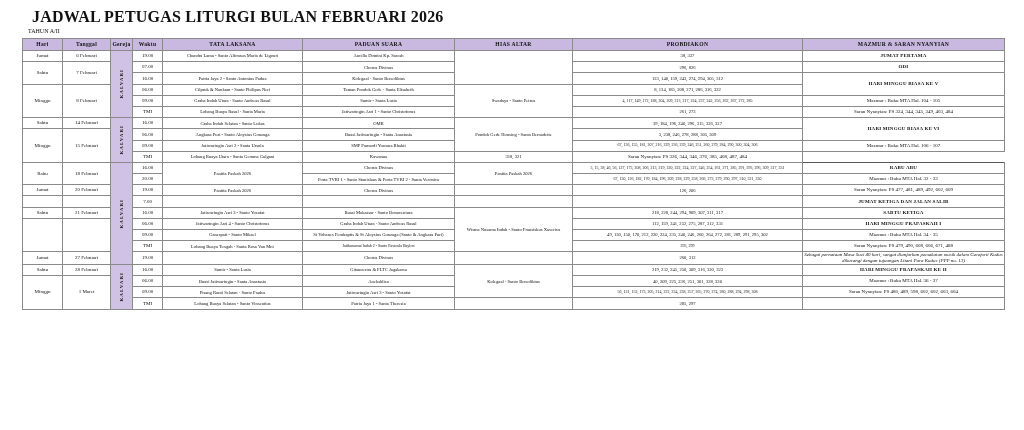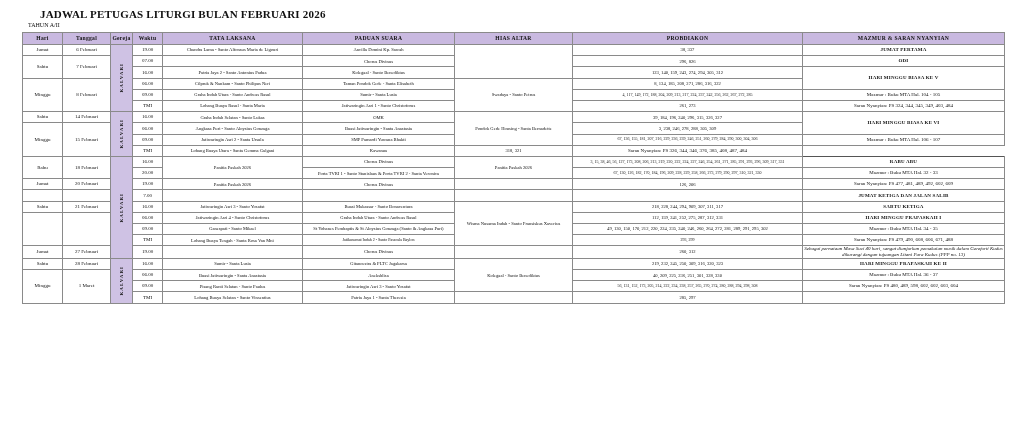--- a/index.html
+++ b/index.html
@@ -1,18 +1,18 @@
 <!DOCTYPE html>
 <html><head>
 <meta charset="utf-8">
 <style>
   html,body{margin:0;padding:0;background:#ffffff;}
   body{width:1024px;height:430px;font-family:"Liberation Serif", serif;color:#111;}
   .page{position:relative;width:1024px;height:430px;padding:0;box-sizing:border-box;}
-  .title{font-size:11px;font-weight:bold;letter-spacing:.2px;padding:8px 0 0 40px;}
+  .title{font-size:16px;font-weight:bold;letter-spacing:.2px;padding:8px 0 0 32px;}
   .subtitle{font-size:6px;padding:2px 0 4px 28px;}
   table{border-collapse:collapse;table-layout:fixed;margin-left:22px;width:982px;}
   th,td{border:1px solid #8a8a8a;font-size:4.6px;text-align:center;vertical-align:middle;padding:0;line-height:1.15;}
   thead th{background:#c9b9e0;font-size:5.6px;font-weight:bold;height:11px;letter-spacing:.3px;}
   tbody tr{height:11.2px;}
   td.day,td.date{font-size:5px;}
   td.church{background:#cfc2e4;font-size:5px;font-weight:bold;width:14px;}
   td.church span{display:block;writing-mode:vertical-rl;transform:rotate(180deg);letter-spacing:1px;line-height:1;margin:0 auto;}
   td.time{font-size:5px;}
   td.mazmur{font-size:5px;}

